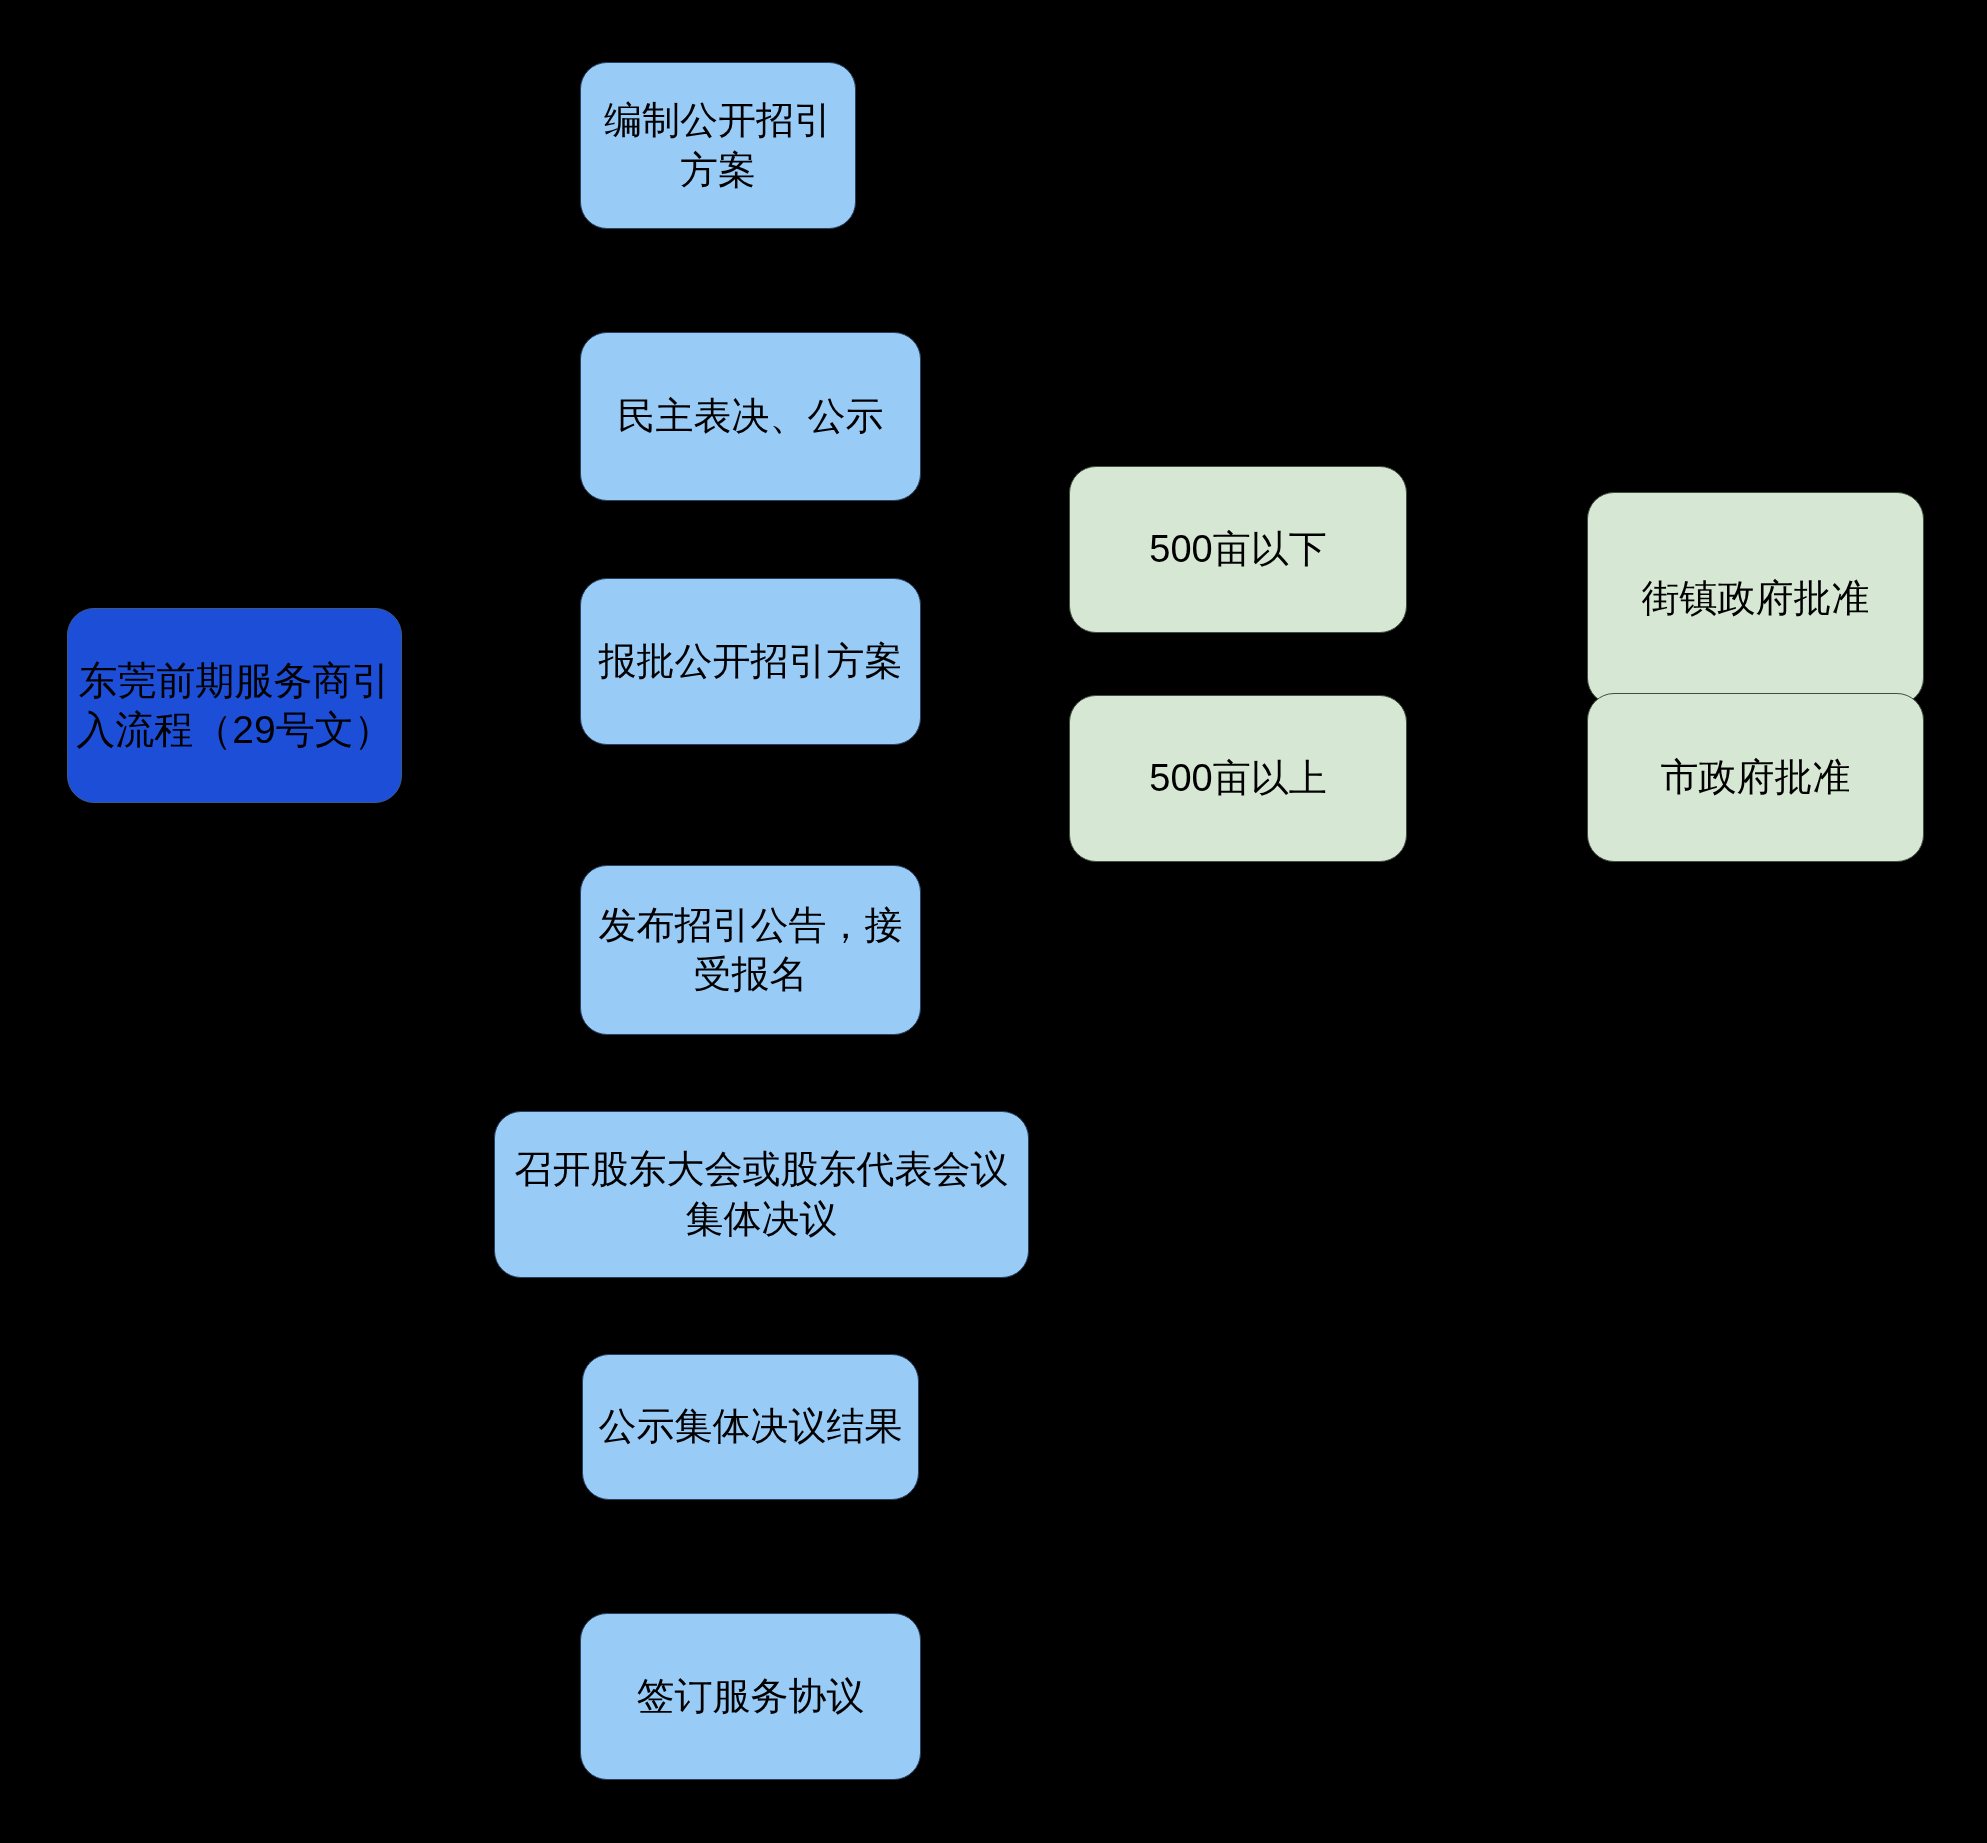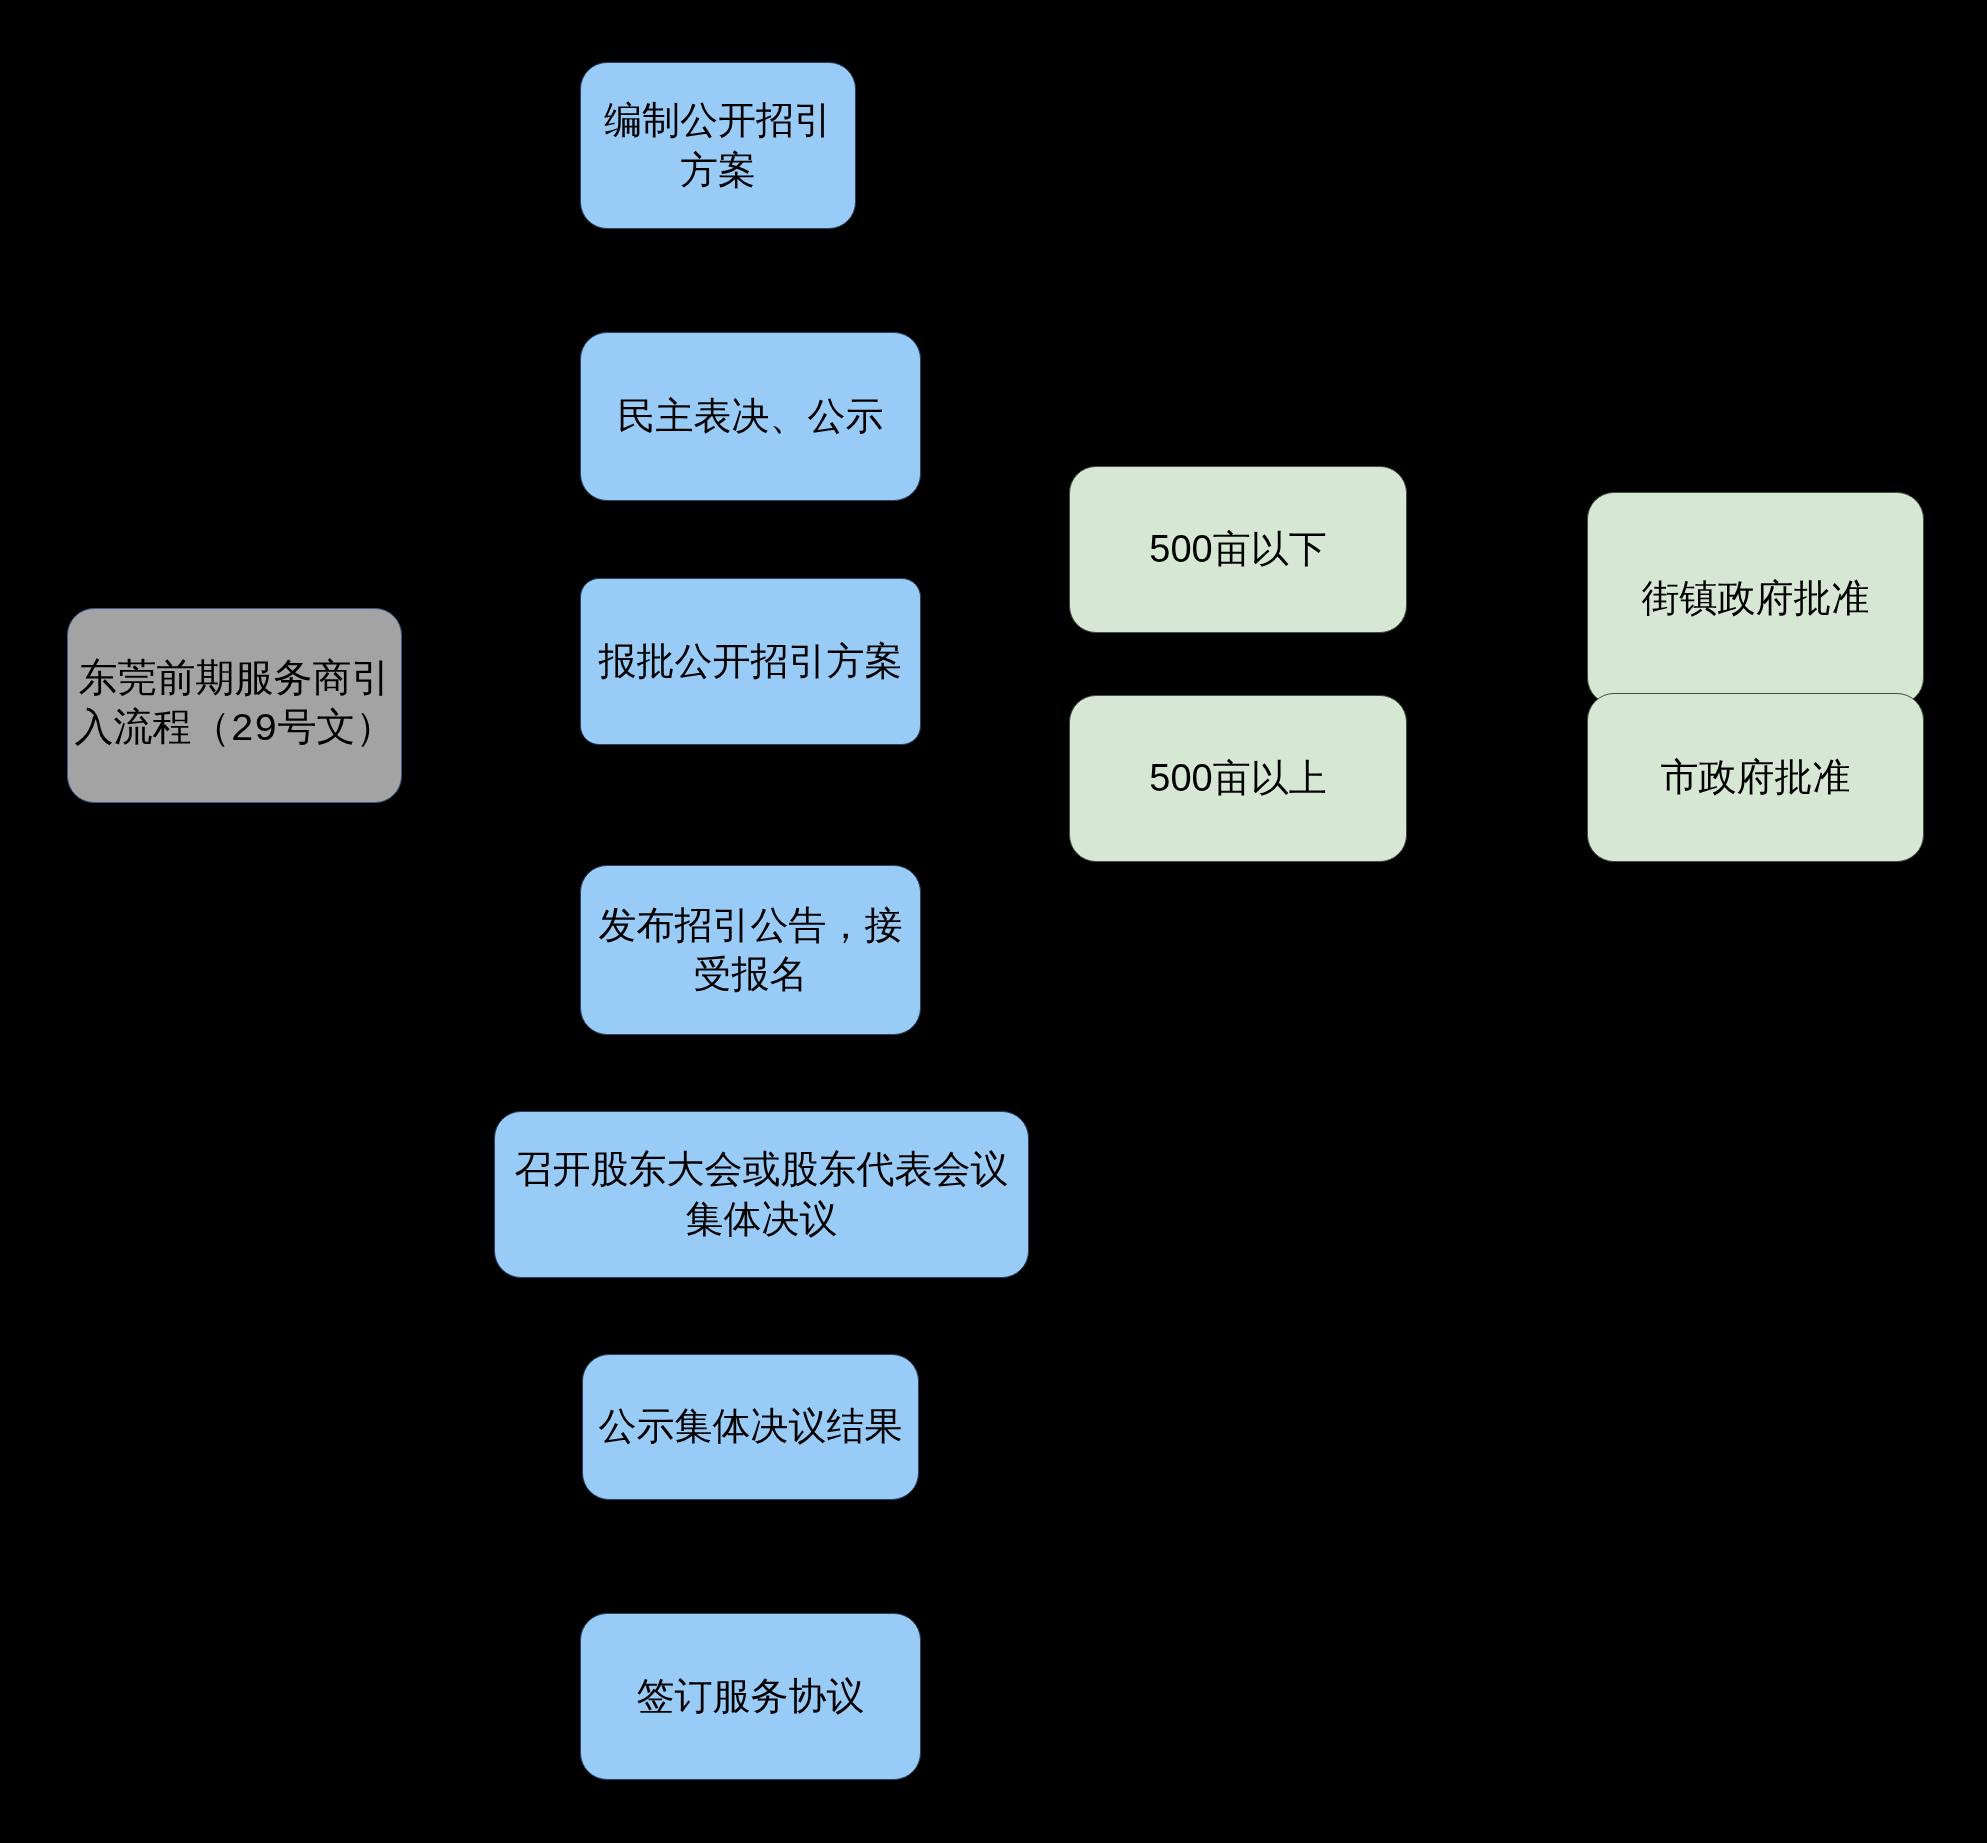--- a/index.html
+++ b/index.html
@@ -27,26 +27,25 @@
     text-align: center;
     box-sizing: border-box;
     border-radius: 27px;
     color: #000000;
     font-size: 38px;
     line-height: 1.3;
     padding: 5.7px 11.5px;
     word-break: break-all;
   }
   .node--root {
-    background: #a3a3a3;
+    background: #1d4ed8;
     border: 1.9px solid #3a5a8c;
     font-size: 39px;
     line-height: 1.25;
     padding: 3.8px 5.7px;
-    font-family: Liberation Mono, monospace;
   }
   .node--step {
     background: #99CBF7;
     border: 1.9px solid #24415f;
   }
   .node--green {
     background: #D6E7D3;
     border: 1.9px solid #3f4f3e;
   }
 </style>
@@ -54,21 +53,21 @@
 <body>
 
 <div class="canvas">
 
   <div class="node node--root" style="left:67px; top:608px; width:335px; height:195px;">东莞前期服务商引入流程（29号文）</div>
 
   <div class="node node--step" style="left:580px; top:62px; width:276px; height:167px;">编制公开招引方案</div>
 
   <div class="node node--step" style="left:580px; top:320px; width:341px; height:169px;margin-top:12px;">民主表决、公示</div>
 
-  <div class="node node--step" style="left:580px; top:578px; width:341px; height:167px;border-radius:19px;">报批公开招引方案</div>
+  <div class="node node--step" style="left:580px; top:578px; width:341px; height:167px;">报批公开招引方案</div>
 
   <div class="node node--step" style="left:580px; top:865px; width:341px; height:170px;">发布招引公告，接受报名</div>
 
   <div class="node node--step" style="left:481px; top:1111px; width:535px; height:167px;margin-left:13px;">召开股东大会或股东代表会议集体决议</div>
 
   <div class="node node--step" style="left:582px; top:1354px; width:337px; height:146px;">公示集体决议结果</div>
 
   <div class="node node--step" style="left:580px; top:1613px; width:341px; height:167px;">签订服务协议</div>
 
   <div class="node node--green" style="left:1069px; top:466px; width:338px; height:167px;">500亩以下</div>

